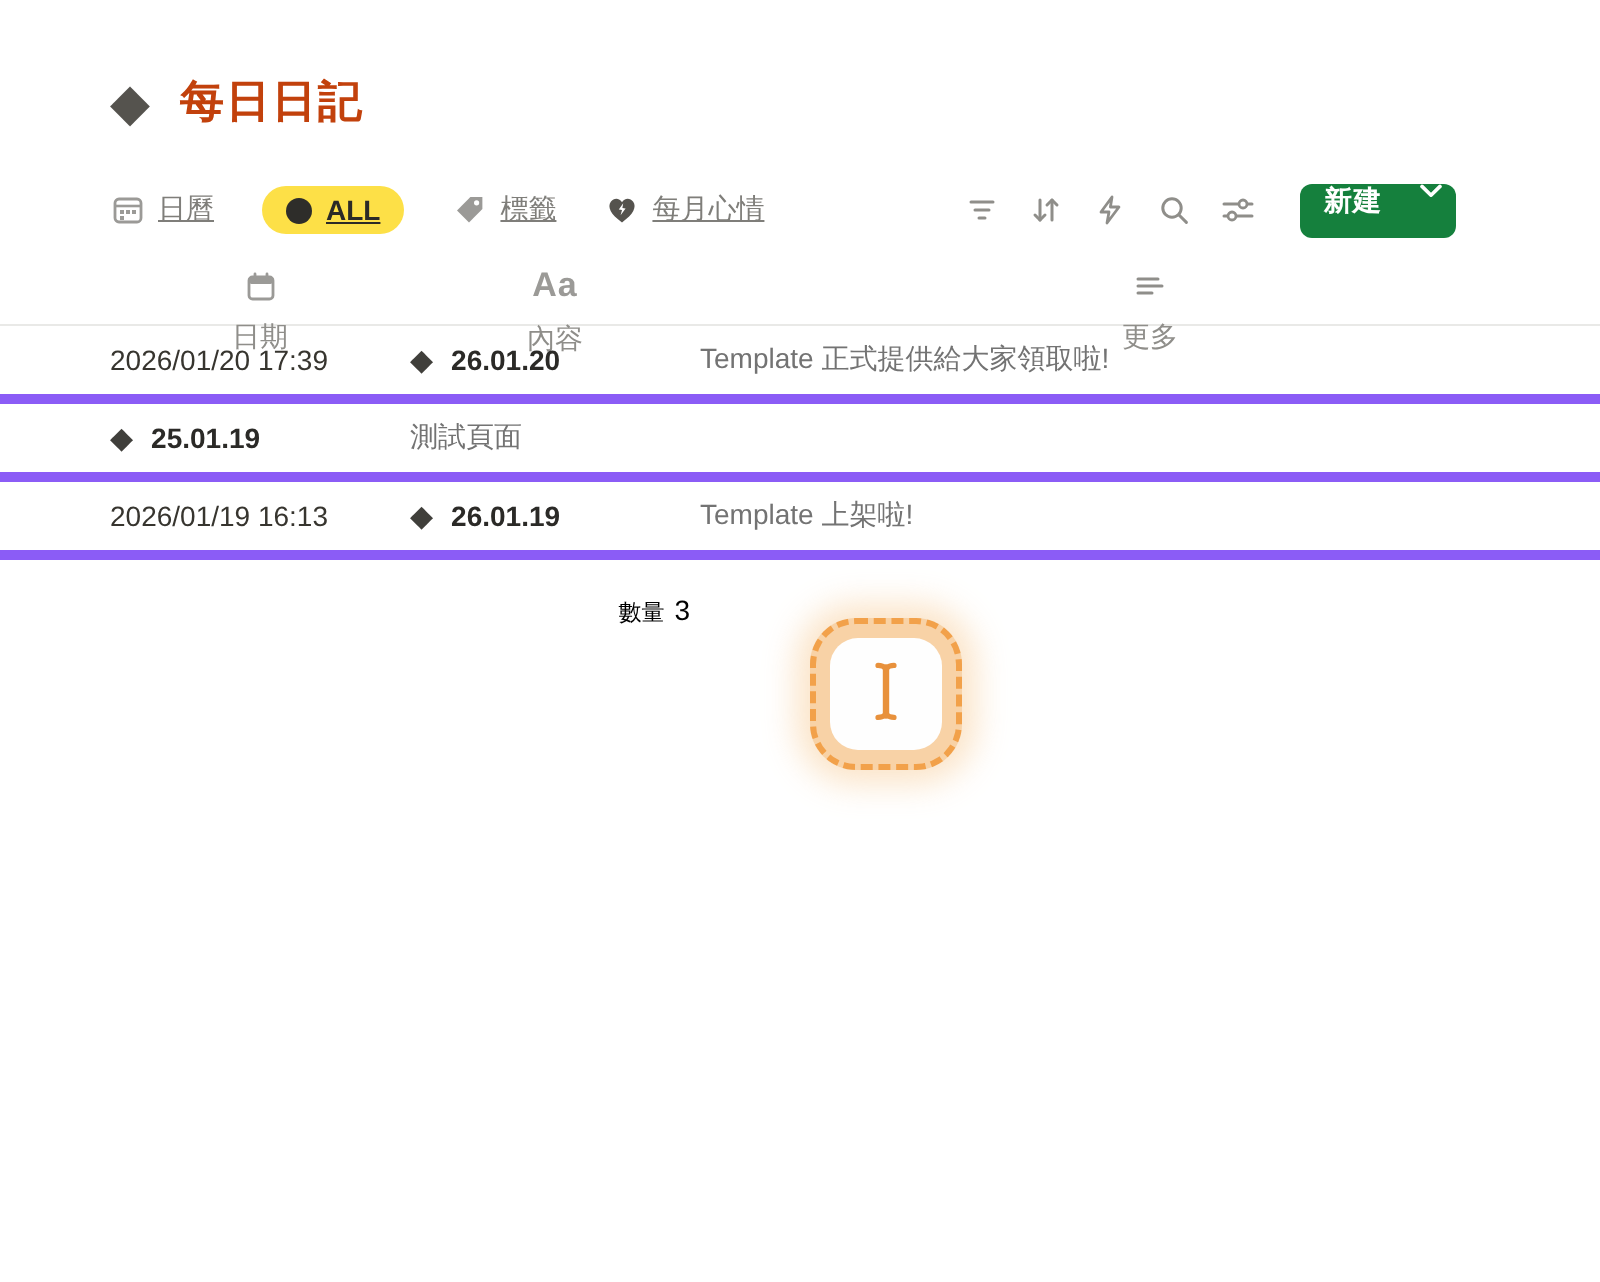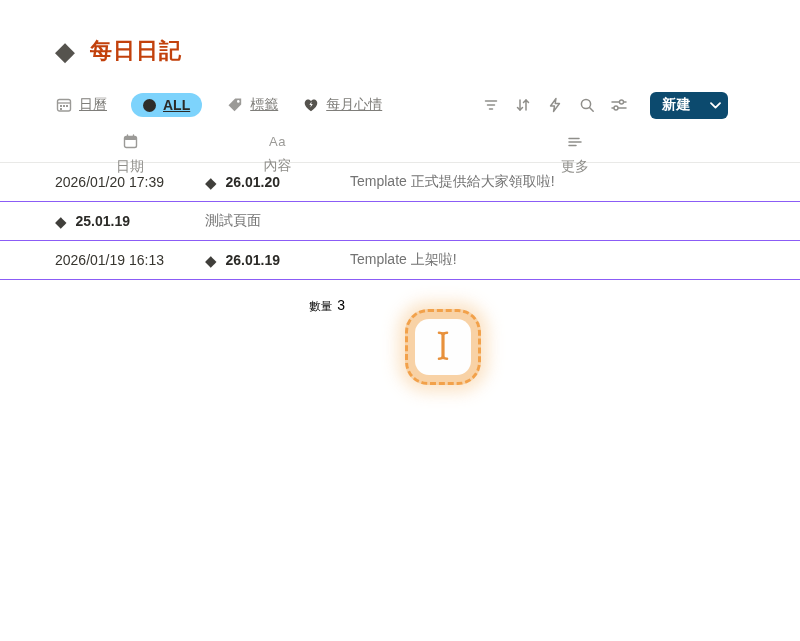--- a/index.html
+++ b/index.html
@@ -14,41 +14,41 @@
   .title-row { position:absolute; top:36px; left:55px; display:flex; align-items:center; gap:15px; }
   .title-diamond { font-size:26px; color:#55534e; line-height:1; }
   .page-title { font-size:22px; font-weight:700; color:#c2410c; letter-spacing:1px; }
 
   
   .view-bar { position:absolute; top:90px; left:55px; width:673px; height:30px;
     display:flex; align-items:center; }
   .tabs { display:flex; align-items:center; gap:24px; }
   .tab { display:flex; align-items:center; gap:7px; color:#7f7e7a; font-size:14px; cursor:pointer;text-decoration:underline; }
   .tab .t-label { white-space:nowrap; }
-  .tab.active { background:#7dd3fc; border-radius:14px; padding:4px 12px; color:#2b2a27; font-weight:600; }
+  .tab.active { background:#fde047; border-radius:14px; padding:4px 12px; color:#2b2a27; font-weight:600; }
   .dot { width:13px; height:13px; border-radius:50%; background:#2e2d2a; }
   .icon16 { width:17px; height:17px; display:inline-flex; align-items:center; justify-content:center; }
 
   .actions { margin-left:auto; display:flex; align-items:center; gap:13px; }
   .act-icon { width:19px; height:19px; display:flex; align-items:center; justify-content:center; cursor:pointer; }
 
-  .new-btn { margin-left:9px; display:flex; align-items:center; background:#0c4a6e; border-radius:6px;
+  .new-btn { margin-left:9px; display:flex; align-items:flex-start; background:#15803d; border-radius:6px;
     height:27px; overflow:hidden; cursor:pointer; }
   .new-btn .nb-label { color:#fff; font-size:14px; font-weight:700; display:flex; align-items:center;
     padding:0 10px 0 12px; letter-spacing:.5px; }
   .new-btn .nb-divider { width:1px; background:rgba(255,255,255,.38); margin:5px 0; }
   .new-btn .nb-chevron { width:26px; display:flex; align-items:center; justify-content:center; }
 
   
   .table { position:absolute; top:133px; left:0; width:800px; font-size:14px; }
   .grid-row { display:grid; grid-template-columns:150px 145px 1fr; padding-left:55px; align-items:center; }
   .t-head { height:30px; color:#8f8e8a; border-bottom:1px solid #e9e9e7; }
   .hcell { display:flex; align-items:center; gap:8px;flex-direction:column; }
-  .aa-glyph { font-size:13px; font-weight:400; color:#9b9a97; letter-spacing:.5px; }
-  .t-row { height:39px; border-bottom:1px solid #8b5cf6; }
+  .aa-glyph { font-size:17px; font-weight:700; color:#9b9a97; letter-spacing:.5px; }
+  .t-row { height:39px; border-bottom:5px solid #8b5cf6; }
   .cell-date { color:#37352f; }
   .cell-title { display:flex; align-items:center; gap:9px; font-weight:600; color:#2b2a27; }
   .row-diamond { font-size:15px; color:#403f3b; line-height:1; }
   .cell-more { color:#737373; }
 
   .new-page-row { display:flex; align-items:center; gap:9px; color:#8f8e8a; font-size:14px;
     padding-left:58px; height:28px; margin-top:7px; cursor:pointer; }
 
   .count-row { margin-top:17px; }
   .count-cell { grid-column:2; text-align:right; padding-right:5px; color:#000000; }

